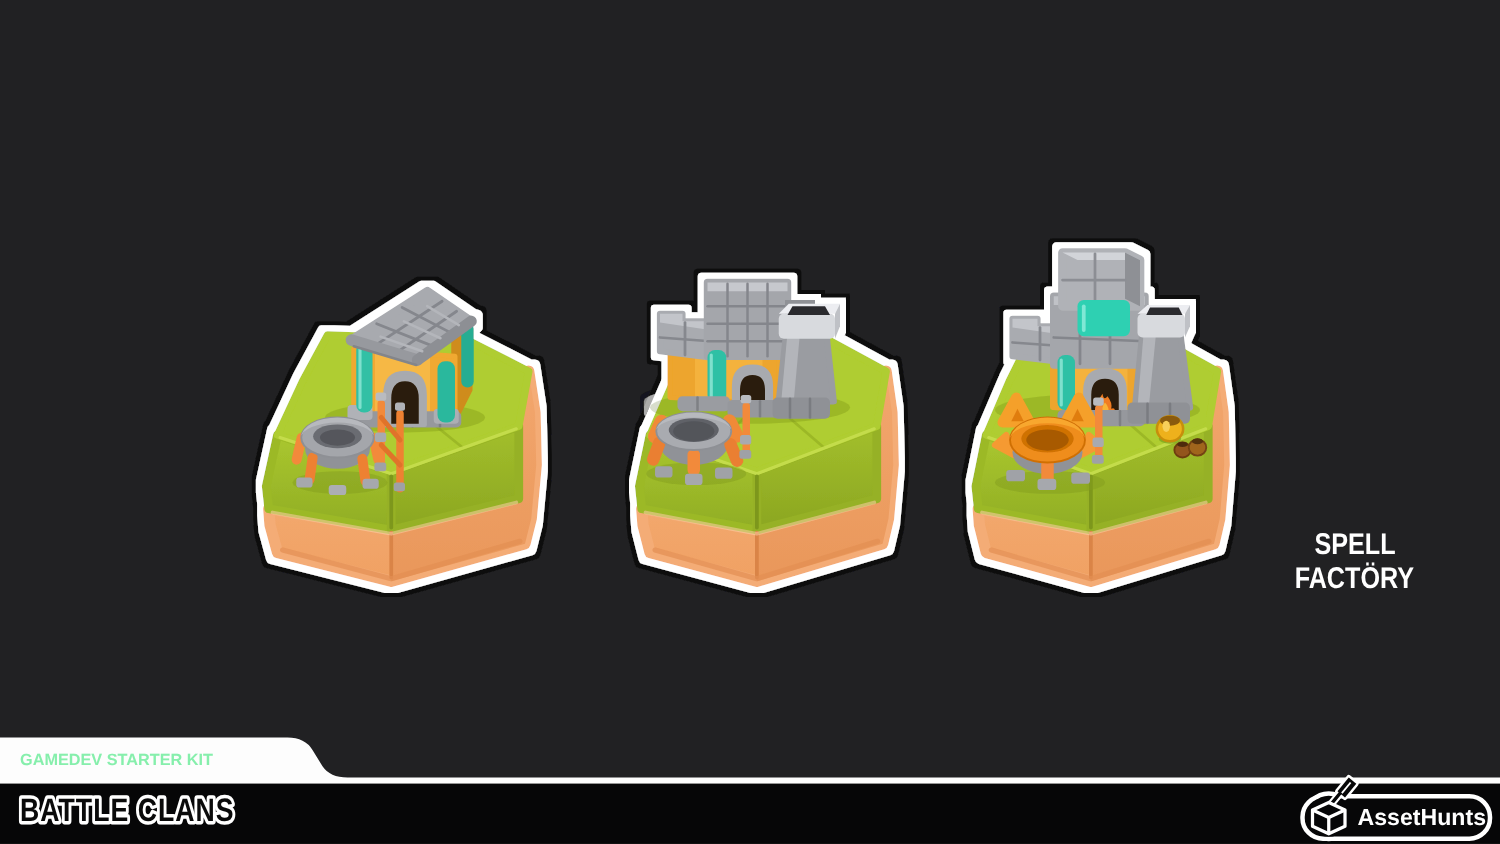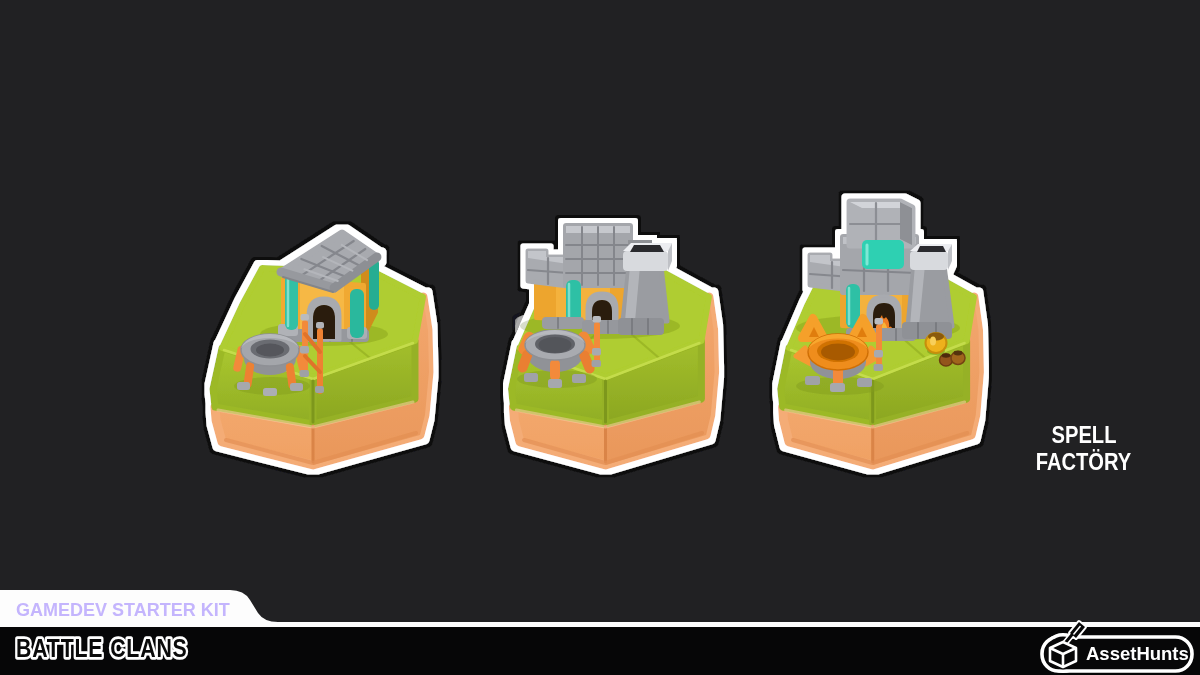--- a/index.html
+++ b/index.html
@@ -399,21 +399,21 @@
 <g font-family="Liberation Sans" font-weight="bold" fill="#ffffff" text-anchor="middle">
 <text transform="translate(104,35) scale(0.84,1)" font-size="24">SPELL</text>
 <text transform="translate(103.5,62) scale(0.84,1)" font-size="24">FACTÖRY</text>
 </g>
 </svg>
 
 <svg class="abs" width="1200" height="90" viewBox="0 0 1200 90" style="left:0;top:585px">
 <path d="M0,5 L230,5 Q244,5 250,15 L258,28 Q264,37 278,37 L1200,37 L1200,42 L0,42 Z" fill="#fdfdfd"></path>
 </svg>
 
-<div class="abs" style="left:16px;top:599.5px;color:#c4b5fd;font-weight:bold;font-size:18px;letter-spacing:0px;">GAMEDEV STARTER KIT</div>
+<div class="abs" style="left:16px;top:599.5px;color:#86efac;font-weight:bold;font-size:13px;letter-spacing:0px;">GAMEDEV STARTER KIT</div>
 
 <div class="abs" style="left:0;top:627px;width:1200px;height:48px;background:#060607;"></div>
 
 <svg class="abs" width="420" height="48" viewBox="0 0 420 48" style="left:0;top:627px">
 <g transform="translate(16,30) scale(0.82,1)">
 <text x="0" y="0" font-family="Liberation Sans" font-size="26" font-weight="bold" fill="#0a0a0a" stroke="#ffffff" stroke-width="5.5" paint-order="stroke" stroke-linejoin="round" letter-spacing="1">BATTLE CLANS</text>
 </g>
 </svg>
 
 <svg class="abs" width="180" height="60" viewBox="0 0 180 60" style="left:1022px;top:615px">

